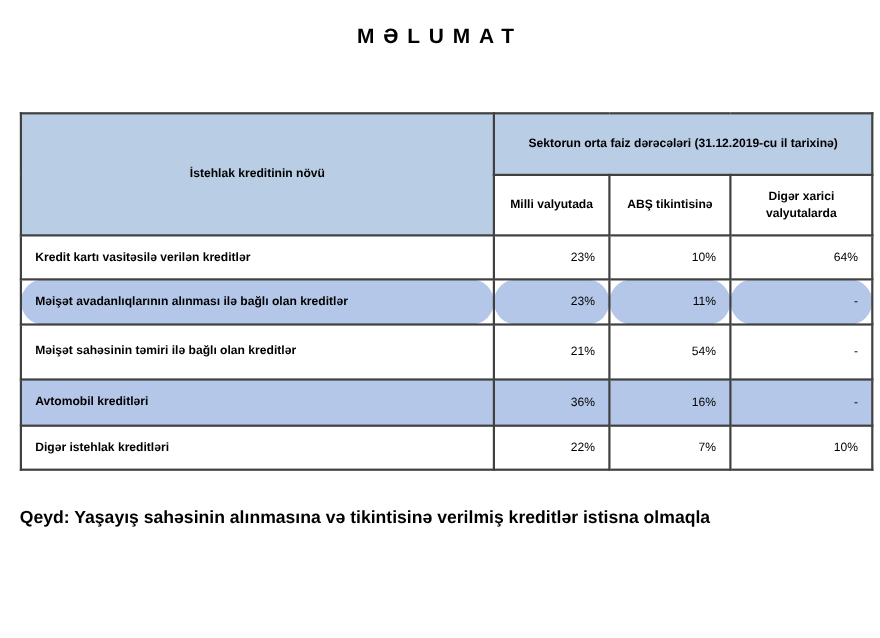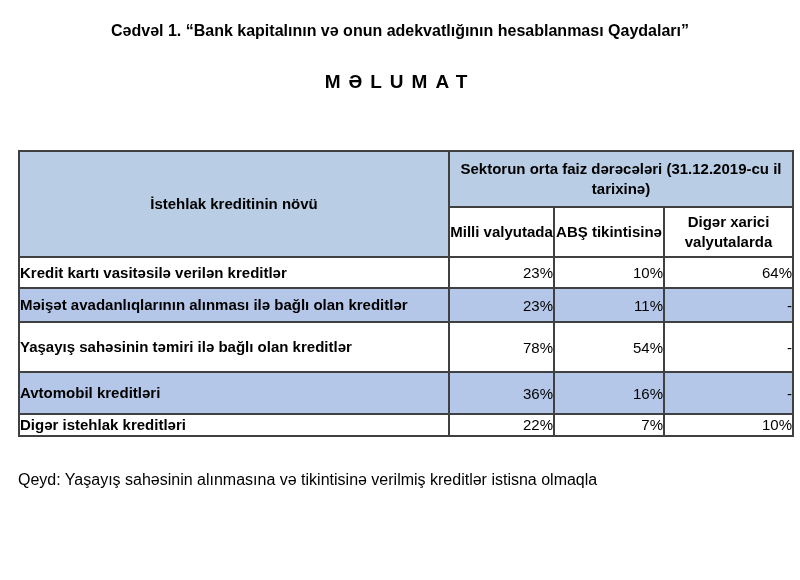--- a/index.html
+++ b/index.html
@@ -26,22 +26,22 @@
     letter-spacing: 8px;
   }
   table.rates {
     border-collapse: collapse;
     table-layout: fixed;
     width: 774px;
     margin: 57px 0 0 18px;
   }
   .rates td {
     border: 2px solid var(--border, #404040);
-    font-size: 15px;
-    padding: 0;
+    font-size: 11px;
+    padding: 12px;
     vertical-align: middle;
   }
   .bg-header { background: var(--header-bg, #b9cde5); }
   tr.band td { background: var(--band-bg, #b5c7e8); }
   .hdr {
     font-weight: bold;
     text-align: center;
     line-height: 1.32;
     padding: 2px 4px;
   }
@@ -57,37 +57,36 @@
     padding: 2px 10px 2px 2px;
   }
   .dash {
     vertical-align: bottom;
     padding-bottom: 4px;
   }
   
   .rh-top  td { height: 56px; }
   .rh-sub  td { height: 50px; }
   .rh-a    td { height: 31px; }
-  .rh-b    td { height: 34px; }
+  .rh-b    td { height: 34px; border-radius: 25px; }
   .rh-c    td { height: 50px; }
   .rh-d    td { height: 42px; }
   .rh-e    td { height: 18px; }
   .note {
     margin: 34px 0 0 18px;
     font-size: 16px;
-    font-weight: normal;
+    font-weight: bold;
   }
 </style>
 </head>
 <body>
 
 <div>
 
   <div class="title">
-    <div>Cədvəl 1. “Bank kapitalının və onun adekvatlığının hesablanması Qaydaları”</div>
   </div>
 
   <div class="heading">MƏLUMAT</div>
 
   <table class="rates">
     <colgroup>
       <col style="width:430px">
       <col style="width:105px">
       <col style="width:110px">
       <col style="width:129px">
@@ -111,22 +110,22 @@
       </tr>
 
       <tr class="rh-b band">
         <td class="cell-label">Məişət avadanlıqlarının alınması ilə bağlı olan kreditlər</td>
         <td class="num">23%</td>
         <td class="num">11%</td>
         <td class="num dash">-</td>
       </tr>
 
       <tr class="rh-c">
-        <td class="cell-label">Yaşayış sahəsinin təmiri ilə bağlı olan kreditlər</td>
-        <td class="num">78%</td>
+        <td class="cell-label">Məişət sahəsinin təmiri ilə bağlı olan kreditlər</td>
+        <td class="num">21%</td>
         <td class="num">54%</td>
         <td class="num dash">-</td>
       </tr>
 
       <tr class="rh-d band">
         <td class="cell-label">Avtomobil kreditləri</td>
         <td class="num">36%</td>
         <td class="num">16%</td>
         <td class="num dash">-</td>
       </tr>

